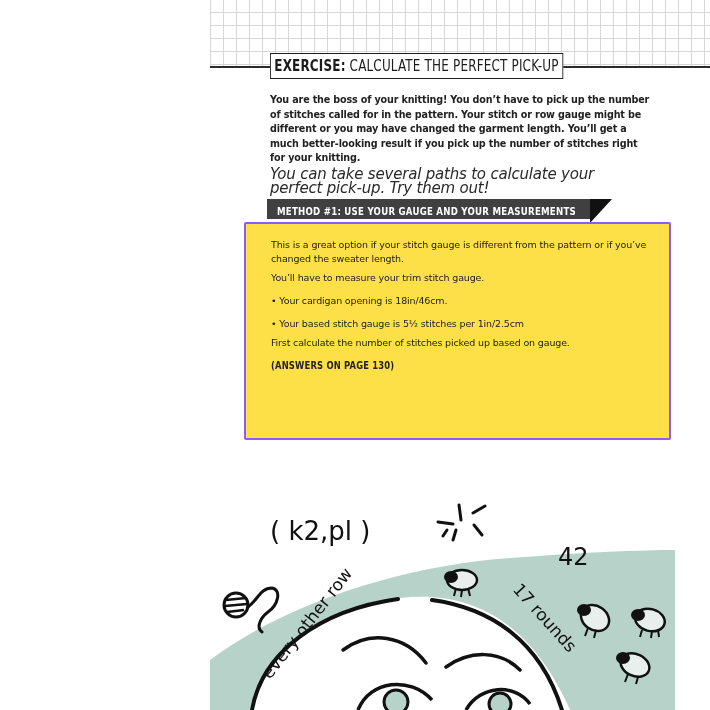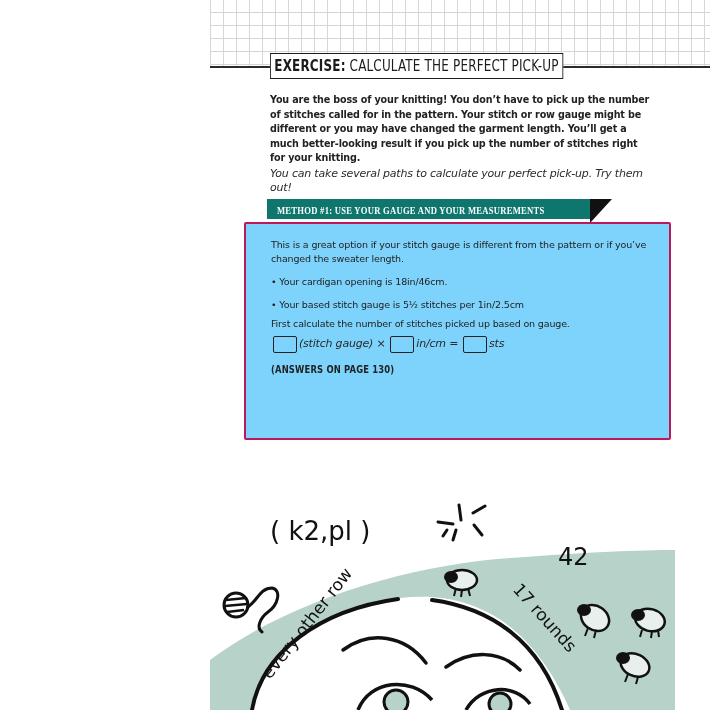--- a/index.html
+++ b/index.html
@@ -8,26 +8,26 @@
     background-image:
       linear-gradient(to right, #d6d6d6 1px, transparent 1px),
       linear-gradient(to bottom, #d6d6d6 1px, transparent 1px);
     background-size:13px 13px; background-position:0 -1px; }
   .rule { position:absolute; left:210px; top:66px; width:500px; height:2px; background:#2a2a2a; }
   .title-box { position:absolute; left:270px; top:53px; height:24px; padding:0 4px; border:1.5px solid #1e1e1e; background:#fff;
     font-family:"DejaVu Sans Condensed","DejaVu Sans", sans-serif; font-size:15.5px; line-height:24px; letter-spacing:0.2px; white-space:nowrap; transform:scaleX(0.86); transform-origin:left center; }
   .title-box b { font-weight:bold; }
   .intro { position:absolute; left:270px; top:93px; width:380px; font-size:9.6px; line-height:14.5px; color:#222; letter-spacing:-0.15px; }
   .intro p { margin:0;font-weight:bold; }
-  .hand { font-family:"DejaVu Sans", sans-serif; font-style:italic; font-size:11px; color:#2a2a2a; letter-spacing:-0.2px; }
+  .hand { font-family:"DejaVu Sans", sans-serif; font-style:italic; font-size:15px; color:#2a2a2a; letter-spacing:-0.2px; }
   .intro .hand { margin-top:1px; display:block; }
-  .tab { position:absolute; left:267px; top:199px; width:323px; height:20px; background:#0f766e; color:#fff;font-family:Liberation Serif, serif; }
+  .tab { position:absolute; left:267px; top:199px; width:323px; height:20px; background:#404040; color:#fff; }
   .tab::after { content:""; position:absolute; right:-22px; top:0; border-left:22px solid #111; border-top:24px solid transparent; transform:scaleY(-1); }
   .tab span { position:absolute; left:10px; top:0; line-height:24px; font-weight:bold; font-size:10.5px; letter-spacing:0.3px; white-space:nowrap; transform:scaleX(0.82); transform-origin:left center; }
-  .box { position:absolute; left:244px; top:222px; width:423px; height:214px; border:2px solid #be185d; border-radius:2px; background:#7dd3fc; }
+  .box { position:absolute; left:244px; top:222px; width:423px; height:214px; border:2px solid #8b5cf6; border-radius:2px; background:#fde047; }
   .box .inner { position:absolute; left:25px; top:14px; width:395px; font-size:9.5px; line-height:14px; color:#222; letter-spacing:-0.15px; }
   .box p { margin:0 0 5px 0; }
   .box .bullet { padding-left:0;margin-top:9px; }
   .ans { display:inline-block; width:22px; height:15px; border:1.5px solid #222; border-radius:2px; vertical-align:middle; margin:0 2px; }
   .eq { margin-top:4px !important; margin-bottom:6px !important; }
   .answers { font-weight:bold; font-size:10px; letter-spacing:0.2px; transform:scaleX(0.84); transform-origin:left center; display:inline-block; margin-top:4px; }
   .illus { position:absolute; left:210px; top:480px; width:500px; height:230px; }
   .illus svg { width:500px; height:230px; display:block; }
 </style>
 </head>
@@ -43,28 +43,24 @@
   <span class="hand">You can take several paths to calculate your perfect pick-up. Try them out!</span>
 </div>
 
 <div class="tab">
     <span>METHOD #1: USE YOUR GAUGE AND YOUR MEASUREMENTS</span>
   </div>
 
 <div class="box">
   <div class="inner">
     <p>This is a great option if your stitch gauge is different from the pattern or if you’ve changed the sweater length.</p>
+    <p>You’ll have to measure your trim stitch gauge.</p>
     <p class="bullet">•  Your cardigan opening is 18in/46cm.</p>
     <p class="bullet">•  Your based stitch gauge is 5½ stitches per 1in/2.5cm</p>
     <p>First calculate the number of stitches picked up based on gauge.</p>
-    <p class="eq">
-      <span class="ans"></span><span class="hand">(stitch gauge) ×</span>
-      <span class="ans"></span><span class="hand">in/cm =</span>
-      <span class="ans"></span><span class="hand">sts</span>
-    </p>
     <span class="answers">(ANSWERS ON PAGE 130)</span>
   </div>
 </div>
 
 <div class="illus">
   <svg viewBox="0 0 500 230" xmlns="http://www.w3.org/2000/svg">
 
     <path d="M0,180 C80,120 200,85 300,78 C380,72 430,70 465,70 L465,230 L0,230 Z" fill="#b7d3c9"></path>
 
     <path d="M40,230 C50,170 110,128 190,118 C260,110 320,140 360,230 Z" fill="#ffffff"></path>

